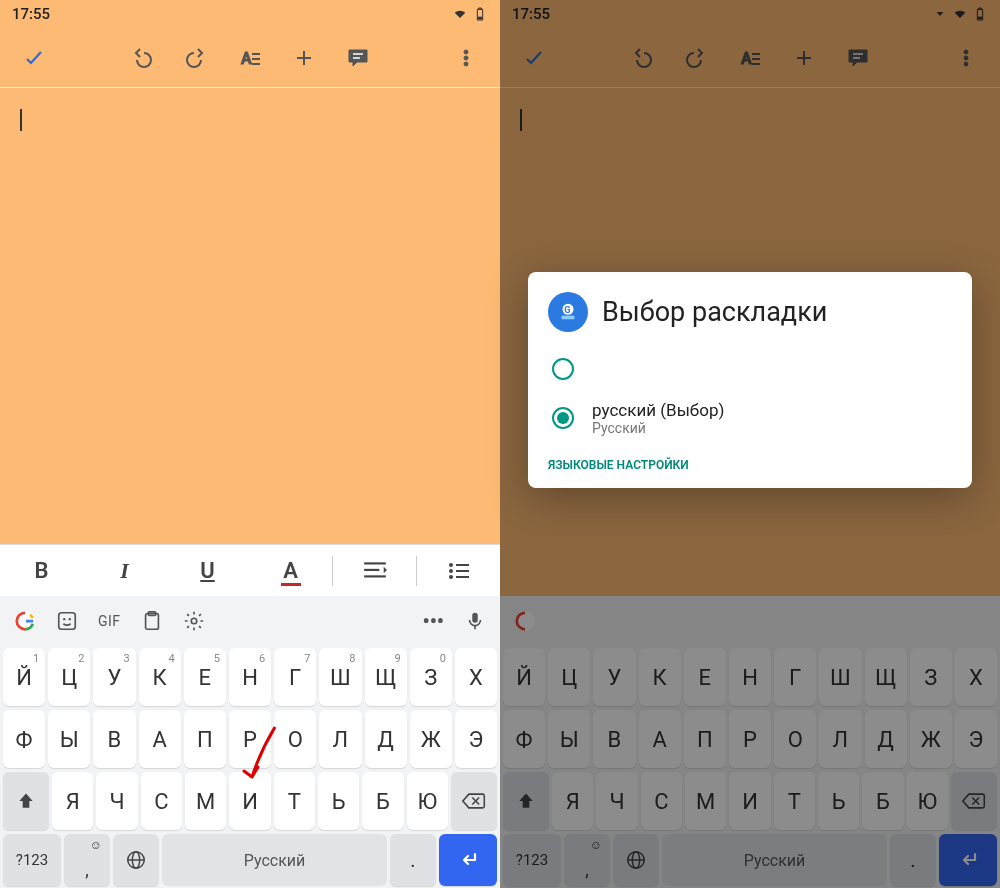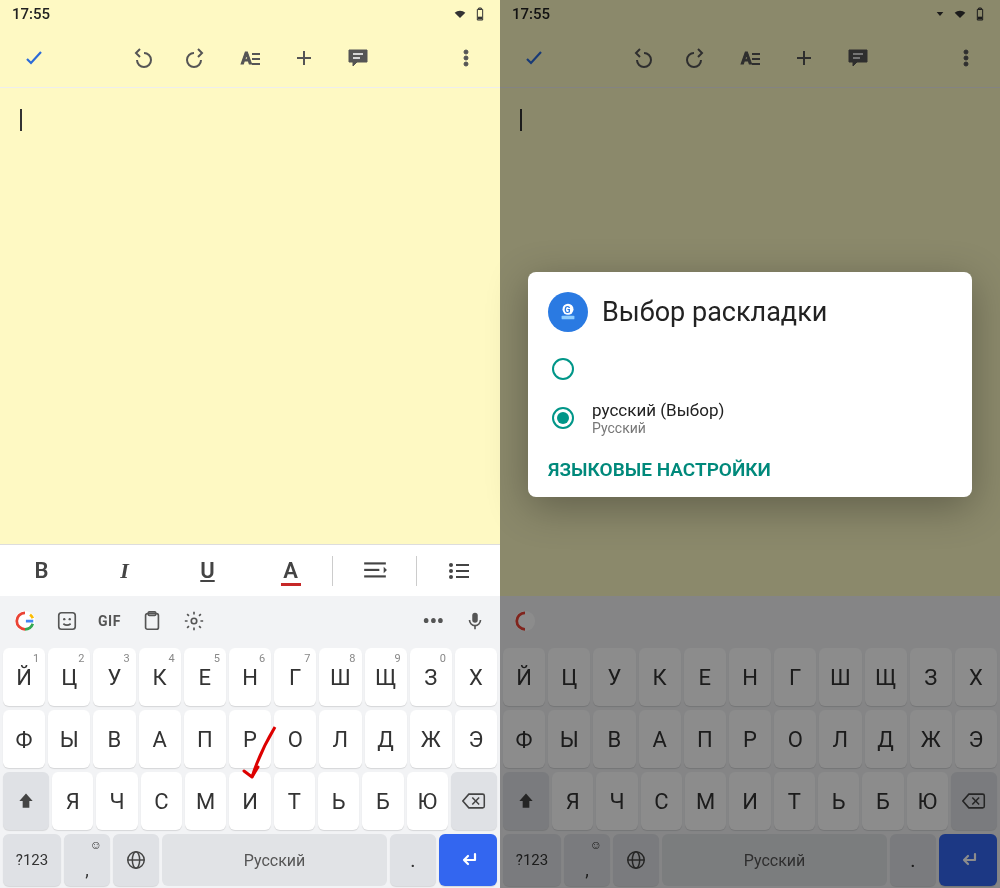--- a/index.html
+++ b/index.html
@@ -10,21 +10,21 @@
     height: 888px;
     display: flex;
     overflow: hidden;
   }
   .screen {
     width: 500px;
     height: 888px;
     position: relative;
     display: flex;
     flex-direction: column;
-    background: #fef9c3;
+    background: #fdba74;
   }
   .screen.dimmed::after {
     content: "";
     position: absolute;
     inset: 0;
     background: rgba(0,0,0,0.45);
     z-index: 5;
     pointer-events: none;
   }
   .statusbar {
@@ -96,21 +96,21 @@
     display:flex;
     align-items:center;
     padding:0 6px;
     gap: 4px;
   }
   .sug-btn {
     display:flex; align-items:center; justify-content:center;
     color:#555; height:40px; padding:0 8px;
   }
   .sug-btn svg { width:22px; height:22px; }
-  .sug-gif { font-weight:700; font-size:14px; letter-spacing:0.5px; }
+  .sug-gif { font-weight:400; font-size:14px; letter-spacing:0.5px; }
   .sug-spacer { flex:1; }
   .gicon {
     width:22px;height:22px;border-radius:50%;
   }
   .krow { display:flex; padding:2px 3px; gap:3px; }
   .key {
     flex:1; height:58px; background:#fff; border-radius:6px;
     display:flex; align-items:center; justify-content:center;
     font-size:22px; color:#333; position:relative;
     box-shadow: 0 1px 1px rgba(0,0,0,0.12);
@@ -152,21 +152,21 @@
   .radio-row { display:flex; align-items:center; gap:18px; padding:10px 4px; }
   .radio {
     width:22px;height:22px;border:2px solid #009688;border-radius:50%;
     display:flex;align-items:center;justify-content:center;
   }
   .radio.checked::after{content:"";width:12px;height:12px;background:#009688;border-radius:50%;}
   .radio-labels { display:flex; flex-direction:column; }
   .radio-main { font-size:17px; color:#222; }
   .radio-sub { font-size:14px; color:#777; }
   .dialog-action {
-    margin-top:12px; color:#00897b; font-size:19px; font-weight:600;
+    margin-top:12px; color:#00897b; font-size:12px; font-weight:600;
   }
   .screen.dimmed .statusbar,
   .screen.dimmed .toolbar,
   .screen.dimmed .editor,
   .screen.dimmed .fmtbar,
   .screen.dimmed .kbd { position:relative; z-index:1; }
 </style>
 </head>
 <body>
 

